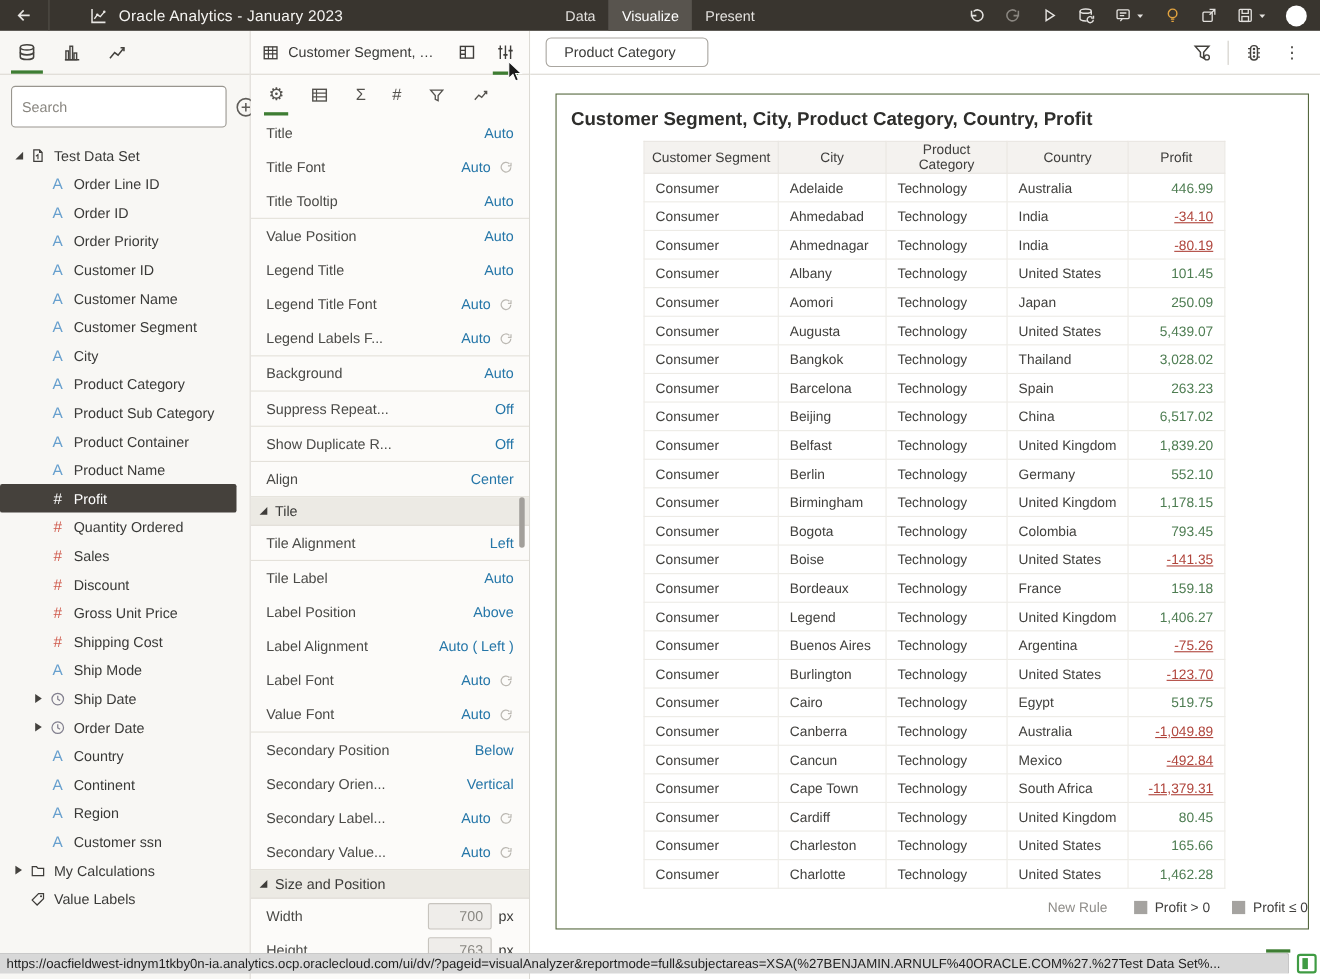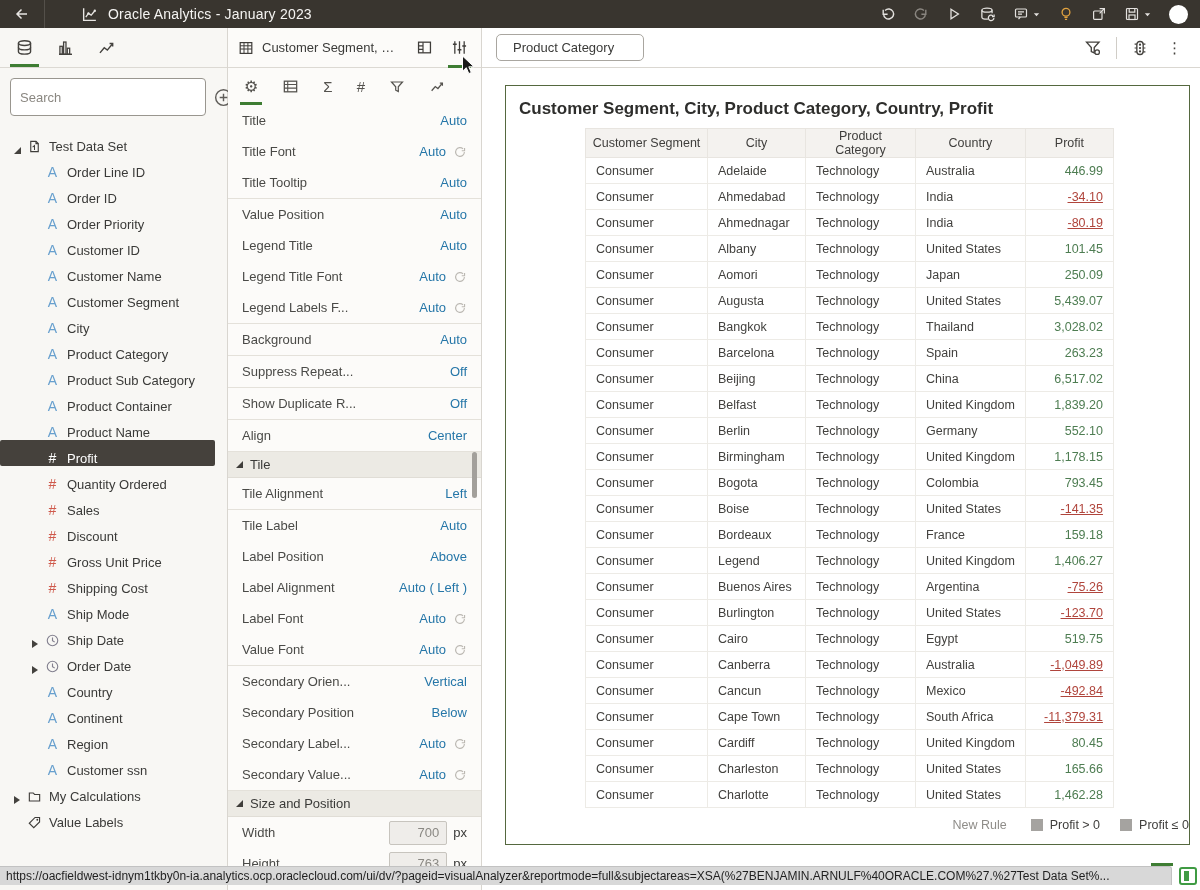--- a/index.html
+++ b/index.html
@@ -26,21 +26,21 @@
   
   .left { width:228px; background:#f8f7f4; border-right:1px solid #d9d6d0; display:flex; flex-direction:column; }
   .ltabs { height:40px; border-bottom:1px solid #dcd9d3; display:flex; align-items:center; gap:16px; padding-left:12px; flex:none; }
   .ltab { height:100%; display:flex; align-items:center; position:relative; padding:0 3px; cursor:pointer; }
   .ltab.active::after { content:''; position:absolute; left:-2px; right:-2px; bottom:0; height:3px; background:#3e7d33; }
   .searchrow { display:flex; align-items:center; padding:10px 10px 8px 10px; gap:8px; flex:none; }
   .search { flex:1; height:38px; border:1px solid #99968f; border-radius:4px; background:#fff; padding:0 9px; font-size:13px; color:#3a3a38; font-family:inherit; }
   .search::placeholder { color:#8a8781; }
   .addbtn { width:20px; height:20px; display:flex; align-items:center; justify-content:center; cursor:pointer; }
   .tree { flex:1; overflow:hidden; padding-top:4px; }
-  .trow { height:26px; display:flex; align-items:flex-end; cursor:pointer; margin:0 12px 0 0; border-radius:2px; }
+  .trow { height:26px; display:flex; align-items:center; cursor:pointer; margin:0 12px 0 0; border-radius:2px; }
   .trow .tri { width:14px; flex:none; display:flex; justify-content:center; }
   .trow.lvl1 { padding-left:10px; }
   .trow.lvl2 { padding-left:28px; }
   .tri-exp { width:0; height:0; border-bottom:7px solid #44423e; border-left:7px solid transparent; }
   .tri-col { width:0; height:0; border-left:6px solid #44423e; border-top:4px solid transparent; border-bottom:4px solid transparent; }
   .ficon { width:17px; flex:none; display:flex; justify-content:center; margin:0 6px 0 2px; font-size:14px; }
   .ficon.text { color:#68a0ce; font-weight:400; }
   .ficon.measure { color:#cf5a4c; font-weight:400; }
   .tlabel { white-space:nowrap; }
   .trow.sel { background:#45413c; color:#fff; }
@@ -113,20 +113,25 @@
   <div class="tb-divider"></div>
   <span class="tb-logo">
     <svg width="17" height="17" viewBox="0 0 16 16">
         <path d="M2.5 2v11.5H14" fill="none" stroke="#e8e6e3" stroke-width="1.3"></path>
         <path d="M4.5 10.5L7 7l2.6 1.6L13 4.5" fill="none" stroke="#e8e6e3" stroke-width="1.2"></path>
         <circle cx="7" cy="7" r="1.1" fill="#e8e6e3"></circle>
         <circle cx="13" cy="4.5" r="1.1" fill="#e8e6e3"></circle>
       </svg>
   </span>
   <span class="tb-title">Oracle Analytics - January 2023</span>
+  <nav class="tb-nav">
+    <span class="tb-navitem">Data</span>
+    <span class="tb-navitem active">Visualize</span>
+    <span class="tb-navitem">Present</span>
+  </nav>
   <div class="tb-icons">
     <span class="tbi">
         <svg width="16" height="16" viewBox="0 0 16 16">
           <path d="M3.2 3.8v4.4h4.4" fill="none" stroke="#e3e1de" stroke-width="1.4"></path>
           <path d="M3.6 8a5 5 0 1 0 1.5-3.6" fill="none" stroke="#e3e1de" stroke-width="1.4"></path>
         </svg>
       </span>
     <span class="tbi">
         <svg width="16" height="16" viewBox="0 0 16 16" style="transform:scaleX(-1)">
           <path d="M3.2 3.8v4.4h4.4" fill="none" stroke="#8a8680" stroke-width="1.4"></path>
@@ -588,29 +593,29 @@
                 <svg width="14" height="14" viewBox="0 0 16 16">
                   <path d="M13 8a5 5 0 1 1-1.5-3.6" fill="none" stroke="#bcb9b3" stroke-width="1.3"></path>
                   <path d="M13.2 3.4v3.2h-3.2" fill="none" stroke="#bcb9b3" stroke-width="1.3"></path>
                 </svg>
               </span>
             </span>
           </div>
         </div>
         <div class="pgroup">
           <div class="prow">
+            <span class="plabel">Secondary Position</span>
+            <span class="pright">
+              <span class="pval">Below</span>
+            </span>
+          </div>
+          <div class="prow">
             <span class="plabel">Secondary Orien...</span>
             <span class="pright">
               <span class="pval">Vertical</span>
-            </span>
-          </div>
-          <div class="prow">
-            <span class="plabel">Secondary Position</span>
-            <span class="pright">
-              <span class="pval">Below</span>
             </span>
           </div>
           <div class="prow">
             <span class="plabel">Secondary Label...</span>
             <span class="pright">
               <span class="pval">Auto</span>
               <span class="preset" style="display: flex;">
                 <svg width="14" height="14" viewBox="0 0 16 16">
                   <path d="M13 8a5 5 0 1 1-1.5-3.6" fill="none" stroke="#bcb9b3" stroke-width="1.3"></path>
                   <path d="M13.2 3.4v3.2h-3.2" fill="none" stroke="#bcb9b3" stroke-width="1.3"></path>

